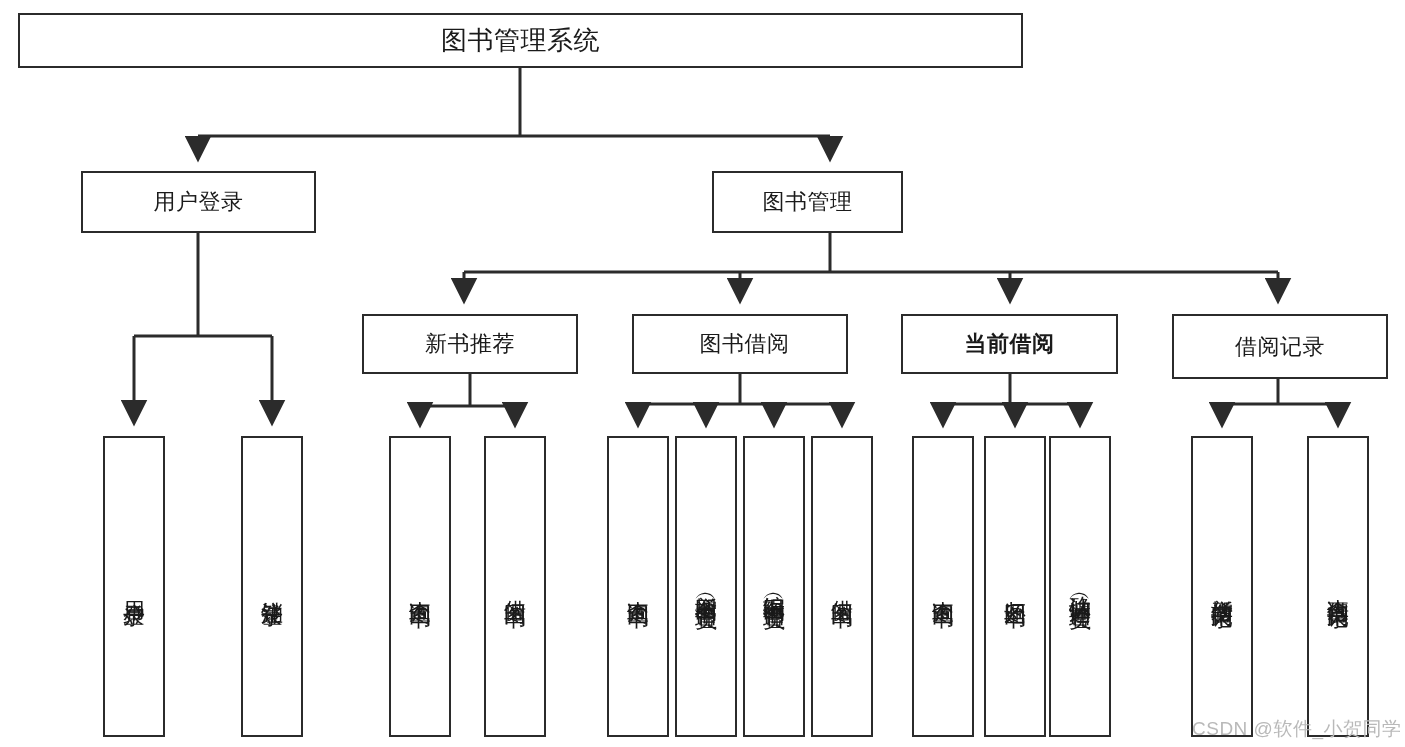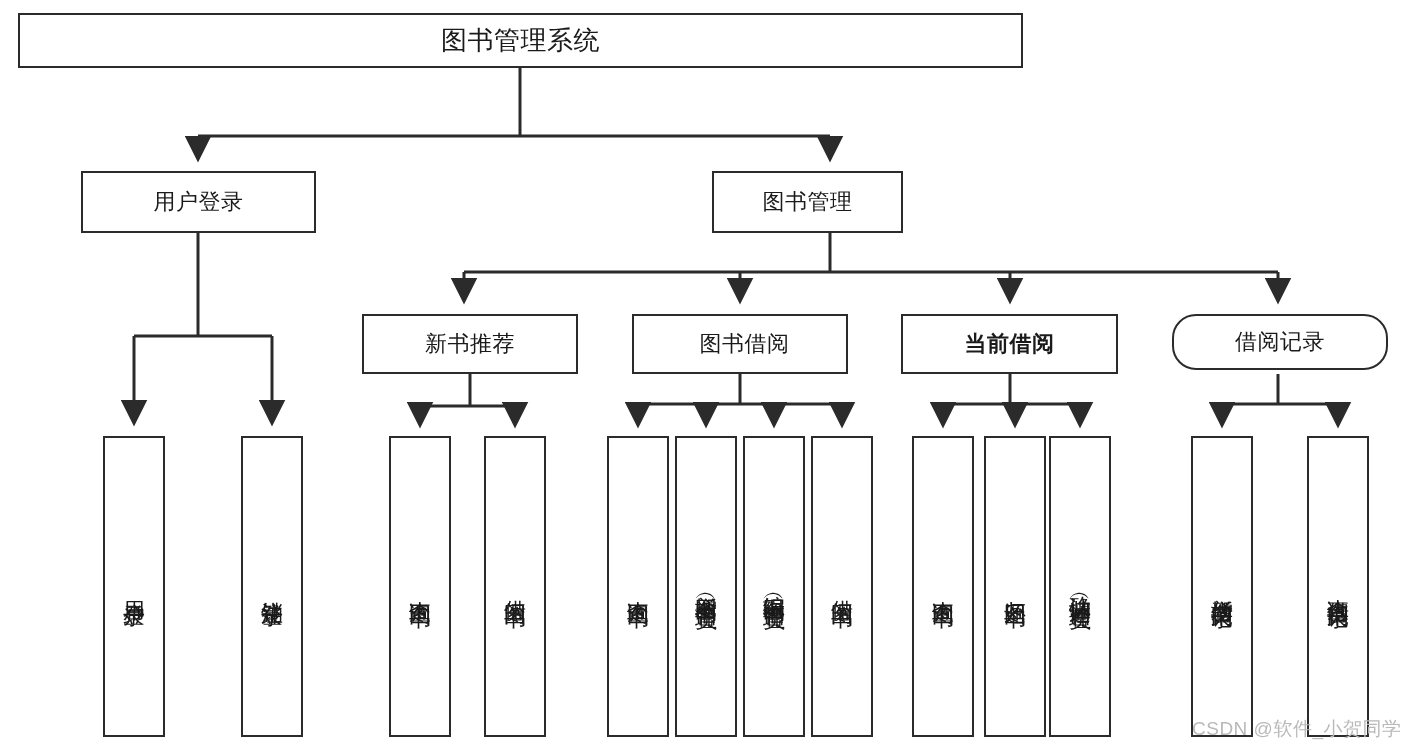--- a/index.html
+++ b/index.html
@@ -134,21 +134,21 @@
 
   <div class="node horiz" style="left:362px; top:314px; width:216px; height:60px;">
     <span class="node-label">新书推荐</span>
   </div>
   <div class="node horiz" style="left:632px; top:314px; width:216px; height:60px;padding-left:9px;">
     <span class="node-label">图书借阅</span>
   </div>
   <div class="node horiz" style="left:901px; top:314px; width:217px; height:60px;font-weight:bold;">
     <span class="node-label">当前借阅</span>
   </div>
-  <div class="node horiz" style="left:1172px; top:314px; width:216px; height:56px;border-radius:24px;">
+  <div class="node horiz" style="left:1172px; top:314px; width:216px; height:65px;">
     <span class="node-label">借阅记录</span>
   </div>
 
   <div class="node vert" style="left:103px; top:436px; width:62px; height:301px;">
     <span class="node-label">用户登录</span>
   </div>
   <div class="node vert" style="left:241px; top:436px; width:62px; height:301px;">
     <span class="node-label">注销登录</span>
   </div>
 

